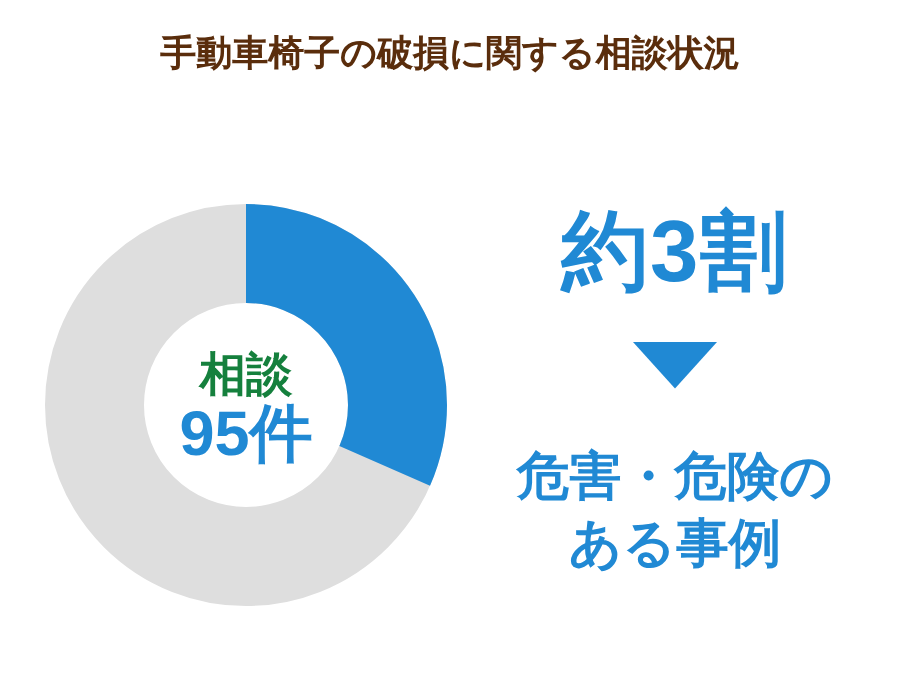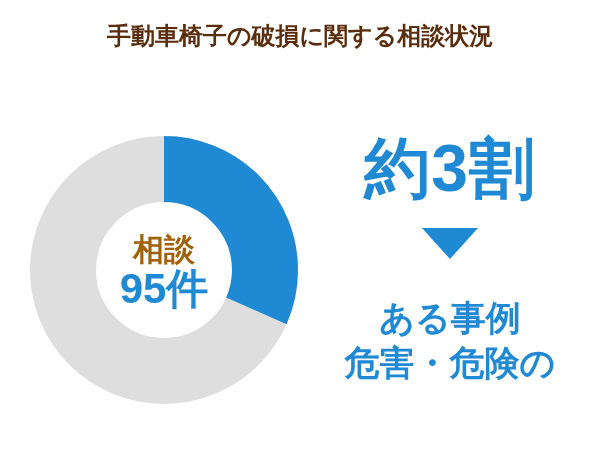--- a/index.html
+++ b/index.html
@@ -57,21 +57,21 @@
     flex-direction: column;
     align-items: center;
     justify-content: center;
     pointer-events: none;
   }
 
   #donut-center-label .line1 {
     font-size: 31px;
     line-height: 37px;
     font-weight: bold;
-    color: #a16207;
+    color: #15803d;
     white-space: nowrap;
   }
 
   #donut-center-label .line2 {
     font-size: 42px;
     line-height: 41px;
     font-weight: bold;
     color: #2089d4;
     white-space: nowrap;
   }
@@ -81,21 +81,21 @@
     position: absolute;
     left: 305px;
     top: 130px;
     width: 290px;
     display: flex;
     flex-direction: column;
     align-items: center;
   }
 
   #headline-ratio {
-    font-size: 66px;
+    font-size: 58px;
     line-height: 76px;
     font-weight: bold;
     color: #2089d4;
     letter-spacing: 1px;
     white-space: nowrap;
   }
 
   #arrow-down-icon {
     margin-top: 22px;
     width: 0;
@@ -136,17 +136,17 @@
 
 </div>
 
 <div id="callout">
 
   <div id="headline-ratio">約3割</div>
 
   <div id="arrow-down-icon"></div>
 
   <div id="callout-caption">
+    <div>危害・危険の</div>
     <div>ある事例</div>
-    <div>危害・危険の</div>
   </div>
 
 </div>
 
 </body></html>

